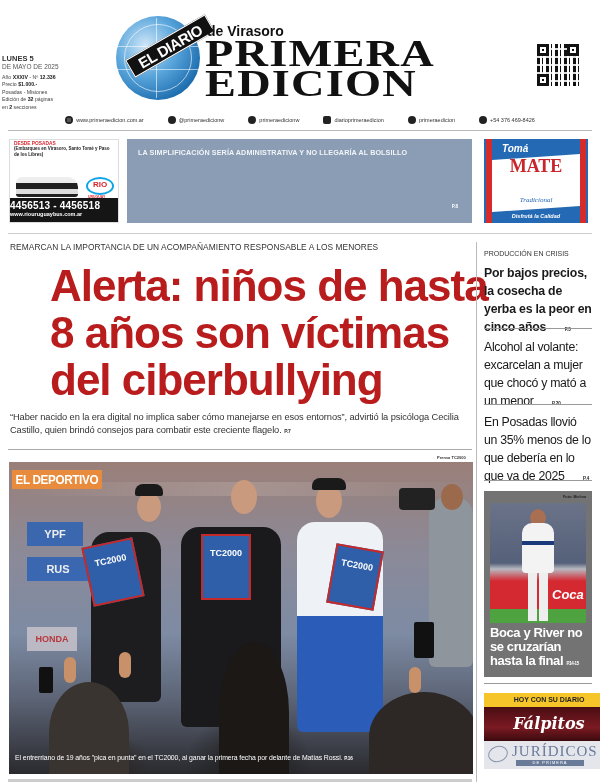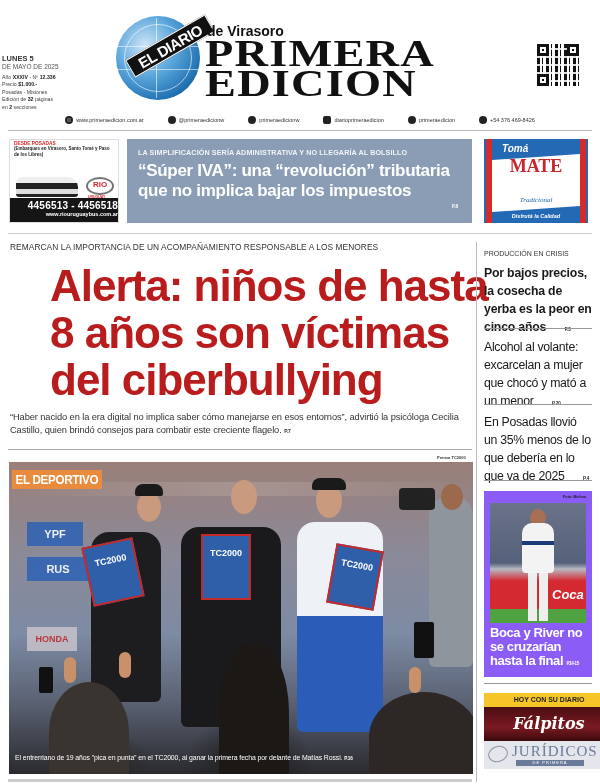--- a/index.html
+++ b/index.html
@@ -45,24 +45,24 @@
   .sicon.web { background: radial-gradient(circle, #555 0 40%, #222 41%); }
   .rule-top { position: absolute; left: 8px; right: 8px; top: 130px; height: 1px; background: #bbb; }
 
   
   .ad-bus { position: absolute; left: 9px; top: 139px; width: 110px; height: 84px; background: #fff; overflow: hidden; border: 1px solid #ddd; }
   .bus-head { background: #d9262e; color: #fff; font-weight: bold; font-size: 8.5px; padding: 2px 4px; letter-spacing: .2px; }
   .bus-sub { color: #d9262e; font-size: 4.8px; font-weight: bold; padding: 1px 4px 0; }
   .bus-sub2 { color: #222; font-size: 4.5px; font-weight: bold; padding: 0 4px; line-height: 5.5px; }
   .bus-img { position: absolute; left: 6px; top: 37px; width: 62px; height: 20px; border-radius: 6px 10px 3px 3px;
     background: linear-gradient(180deg, #eee 0 30%, #222 30% 60%, #ddd 60% 85%, #222 85%); }
-  .rio-logo { position: absolute; left: 76px; top: 37px; width: 28px; height: 18px; border: 2px solid #737373; border-radius: 50%;
+  .rio-logo { position: absolute; left: 76px; top: 37px; width: 28px; height: 18px; border: 2px solid #0ea5e9; border-radius: 50%;
     font-size: 8px; font-weight: bold; text-align: center; line-height: 12px; color: #d9262e; }
   .rio-sub { position: absolute; left: 78px; top: 55px; font-size: 3.5px; color: #d9262e; font-weight: bold; }
-  .bus-foot { position: absolute; left: 0; bottom: 0; width: 100%; height: 24px; background: #151515; color: #fff; text-align: right; }
+  .bus-foot { position: absolute; left: 0; bottom: 0; width: 100%; height: 24px; background: #151515; color: #fff; text-align: left; }
   .bus-phone { font-size: 10px; font-weight: bold; padding-top: 2px; letter-spacing: .2px; }
   .bus-url { font-size: 5.5px; font-weight: bold; }
 
   .top-story { position: absolute; left: 127px; top: 139px; width: 345px; height: 84px; background: #8a9db5; padding: 9px 10px 0 11px; color: #fff; }
   .top-kicker { font-size: 7.2px; font-weight: bold; letter-spacing: .1px; color: #f2f4f7; }
   .top-title { font-size: 17px; font-weight: bold; line-height: 20px; margin-top: 4px; letter-spacing: -0.3px; }
   .top-page { position: absolute; right: 14px; bottom: 14px; font-size: 4.5px; font-weight: bold; }
 
   .ad-mate { position: absolute; left: 484px; top: 139px; width: 104px; height: 84px; background: #2469b3; overflow: hidden; }
   .mate-red-l { position: absolute; left: 2px; top: 0; width: 6px; height: 84px; background: #d62b2b; }
@@ -114,21 +114,21 @@
 
   
   .col-divider { position: absolute; left: 476px; top: 242px; width: 1px; height: 540px; background: #bbb; }
   .side-kicker { position: absolute; left: 484px; top: 250px; font-size: 7px; color: #333; }
   .side-story { position: absolute; left: 484px; width: 108px; }
   .side-title-bold { font-size: 12.3px; font-weight: bold; line-height: 14.5px; color: #1a1a1a; letter-spacing: -0.2px; }
   .side-title { font-size: 12.3px; line-height: 14.5px; color: #1a1a1a; letter-spacing: -0.3px; }
   .side-pg { font-size: 4.5px; font-weight: bold; margin-left: 14px; }
   .side-rule { position: absolute; left: 484px; width: 108px; height: 1px; background: #999; }
 
-  .side-photo { position: absolute; left: 484px; top: 491px; width: 108px; height: 186px; background: #8b5cf6; padding: 5px; }
+  .side-photo { position: absolute; left: 484px; top: 491px; width: 108px; height: 186px; background: #737373; padding: 5px; }
   .side-photo-credit { position: absolute; right: 6px; top: 4px; font-size: 3.8px; font-weight: bold; color: #222; }
   .side-photo-img { position: absolute; left: 6px; top: 12px; width: 96px; height: 120px;
     background: linear-gradient(180deg, #6a7388 0%, #55607a 50%, #b7b8c0 55%, #d52932 65%, #d52932 88%, #4ea23f 88%); overflow: hidden; }
   .player-body { position: absolute; left: 32px; top: 20px; width: 32px; height: 50px; background: #f3f3f3; border-radius: 10px 10px 4px 4px; }
   .player-stripe { position: absolute; left: 32px; top: 38px; width: 32px; height: 4px; background: #1a3a7a; }
   .player-head { position: absolute; left: 40px; top: 6px; width: 16px; height: 18px; border-radius: 50%; background: #a86f52; }
   .player-legs { position: absolute; left: 38px; top: 70px; width: 20px; height: 48px; background: linear-gradient(90deg, #eee 0 45%, transparent 45% 55%, #eee 55%); }
   .coca { position: absolute; left: 62px; top: 84px; color: #fff; font-style: italic; font-weight: bold; font-size: 13px; }
   .side-photo-title { position: absolute; left: 6px; top: 135px; width: 98px; color: #fff; font-weight: bold; font-size: 13px; line-height: 14px; letter-spacing: -0.4px; }
   .side-photo-title .pg { font-size: 4.5px; }
@@ -207,21 +207,20 @@
   <div class="rio-logo">RIO</div>
   <div class="rio-sub">URUGUAY</div>
   <div class="bus-foot">
     <div class="bus-phone">4456513 - 4456518</div>
     <div class="bus-url">www.riouruguaybus.com.ar</div>
   </div>
 </div>
 
 <div class="top-story">
   <div class="top-kicker">LA SIMPLIFICACIÓN SERÍA ADMINISTRATIVA Y NO LLEGARÍA AL BOLSILLO</div>
-  <div class="top-title">“Súper IVA”: una “revolución” tributaria que no implica bajar los impuestos</div>
   <div class="top-page">P.8</div>
 </div>
 
 <div class="ad-mate">
   <div class="mate-red-l"></div>
     <div class="mate-red-r"></div>
   <div class="mate-toma">Tomá</div>
   <div class="mate-ribbon"></div>
   <div class="mate-1">MATE</div>
   <div class="mate-3">Tradicional</div>

